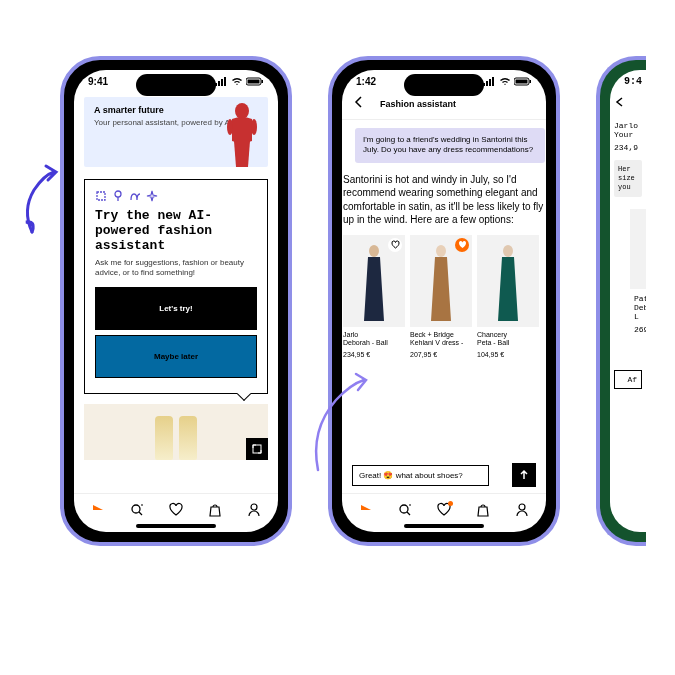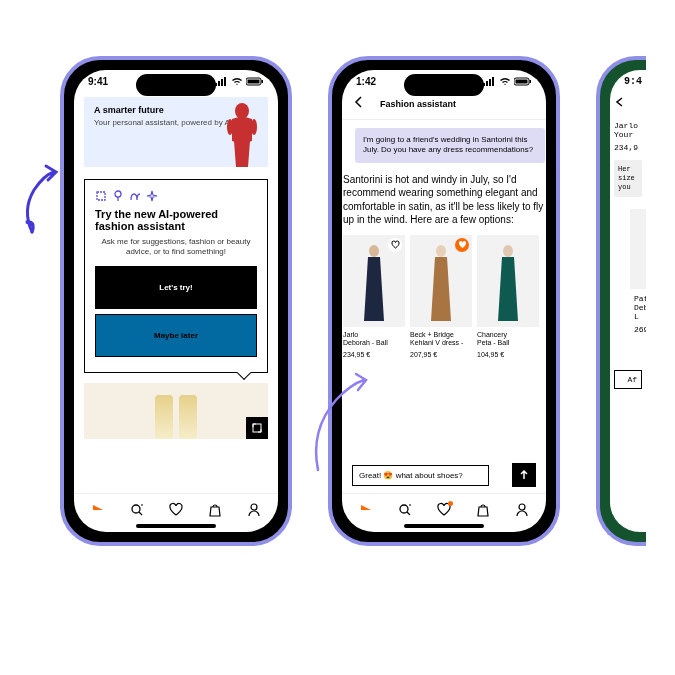--- a/index.html
+++ b/index.html
@@ -22,22 +22,22 @@
   .tab.active { color: #000; font-weight: 700; border-bottom: 2px solid #000; }
 
   .hero { margin: 8px 10px 6px; background: #e8efff; display: flex; padding: 8px 0 8px 10px; position: relative; overflow: hidden; height: 70px; border-radius: 2px; }
   .hero-text .t1 { font-size: 9px; font-weight: 700; margin-bottom: 3px; }
   .hero-text .t2 { font-size: 8px; color: #444; }
   .hero-figure { position: absolute; right: 6px; bottom: 0; width: 40px; height: 66px; }
 
   .card { margin: 6px 10px; border: 1px solid #000; padding: 10px; background: #fff; position: relative; }
   .card-icons { display: flex; gap: 5px; margin-bottom: 6px; color: #5a4ed1; }
   .card-icons svg { width: 12px; height: 12px; }
-  .card h3 { font-size: 11px; font-weight: 700; margin-bottom: 5px; }
-  .card p { font-size: 8px; color: #333; margin-bottom: 8px; line-height: 1.3; text-align: center; }
+  .card h3 { font-size: 13px; font-weight: 700; margin-bottom: 5px; font-family: Liberation Mono, monospace; }
+  .card p { font-size: 8px; color: #333; margin-bottom: 8px; line-height: 1.3; }
   .btn { width: 100%; padding: 16px; font-size: 8px; font-weight: 600; text-align: center; margin-bottom: 5px; cursor: pointer; border: 1px solid #000; }
   .btn.primary { background: #000; color: #fff; }
   .btn.secondary { background: #0369a1; color: #000; }
   .card-tail { position: absolute; bottom: -6px; right: 18px; width: 10px; height: 10px; background: #fff; border-right: 1px solid #000; border-bottom: 1px solid #000; transform: rotate(45deg); }
 
   .bottles-area { margin: 4px 10px 0; background: #f5efe4; height: 56px; position: relative; display:flex; justify-content:center; align-items:flex-end; }
   .bottle { width: 18px; height: 44px; background: linear-gradient(#e6d08a,#f6eecb); border-radius: 4px 4px 2px 2px; margin: 0 3px; }
   .expand-badge { position: absolute; right: 0; bottom: 0; width: 22px; height: 22px; background: #000; color: #fff; display: flex; align-items: center; justify-content: center; }
 
   .tabbar { margin-top: auto; display: flex; justify-content: space-around; align-items: center; padding: 8px 4px 4px; border-top: 1px solid #eee; }

